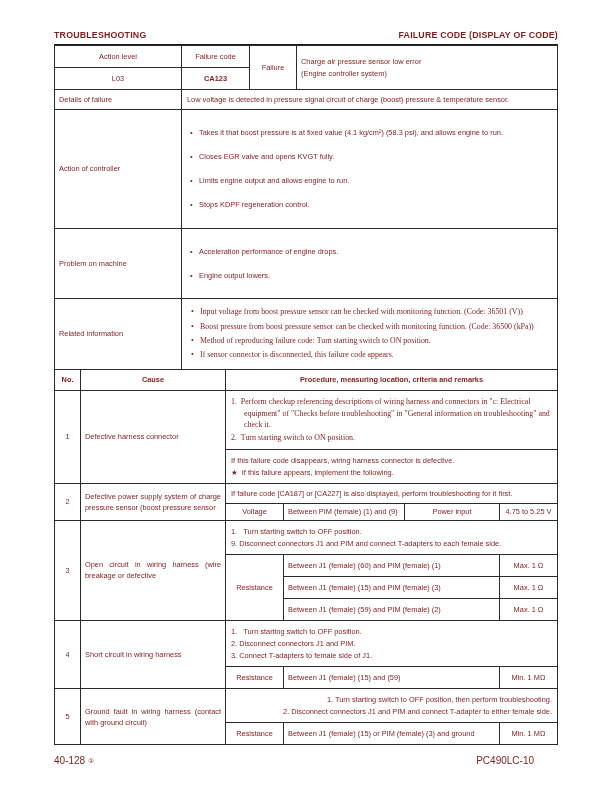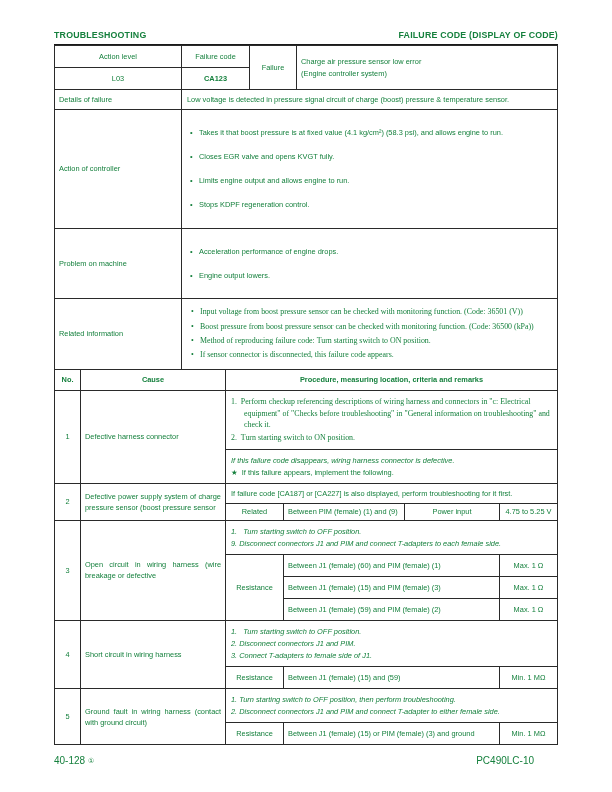--- a/index.html
+++ b/index.html
@@ -1,35 +1,35 @@
 <!DOCTYPE html>
 <html><head>
 <meta charset="utf-8">
 <style>
   html,body{margin:0;padding:0;background:#fff;}
   .page{width:588px;height:792px;background:#fff;position:relative;overflow:hidden;
-        font-family:"Liberation Sans",sans-serif;color:#15803d;}
+        font-family:"Liberation Sans",sans-serif;color:#7f1d1d;}
   .content{position:absolute;left:54px;top:30px;width:504px;}
   .hdr{display:flex;justify-content:space-between;align-items:flex-end;
        font-size:8.8px;font-weight:bold;letter-spacing:.2px;
        padding-bottom:4px;border-bottom:1.4px solid #1a1a1a;}
   .title{font-size:11.8px;font-weight:bold;margin:11px 0 9px 1px;}
   table.doc{width:100%;border-collapse:collapse;table-layout:fixed;
             font-size:7.4px;line-height:1.5;}
   table.doc td{border:1px solid #2a2a2a;vertical-align:middle;padding:2px 4px;
                word-wrap:break-word;}
   .c{text-align:center;}
   .bold{font-weight:bold;}
   .top{vertical-align:top;}
   .serif{font-family:"Liberation Serif",serif;font-size:7.9px;}
   .bi{position:relative;padding-left:12px;margin:13px 0;}
   .bi::before{content:"\2022";position:absolute;left:3px;top:0;}
   .rel .bi{margin:2.5px 0;}
   .hang{padding-left:13px;text-indent:-13px;margin:1px 0;}
-  .step{margin:1px 0;font-style:italic;}
+  .step{margin:1px 0;}
   .cause-cell{text-align:justify;padding:2px 6px;}
   .h17{height:17px;}
   .h16{height:16px;font-weight:bold;}
   table.cause{margin-top:-1px;}
   .ftr{position:absolute;left:54px;right:54px;bottom:26px;display:flex;
        justify-content:space-between;font-size:10px;}
   .mark{font-size:7px;vertical-align:1px;}
 </style>
 </head>
 <body>
@@ -126,21 +126,21 @@
             <div class="hang">★&nbsp;&nbsp;If this failure appears, implement the following.</div>
           </td>
         </tr>
 
         <tr>
           <td class="c" rowspan="2">2</td>
           <td class="cause-cell" rowspan="2">Defective power supply system of charge pressure sensor (boost pressure sensor</td>
           <td colspan="4" class="top" style="padding:4px 5px;">If failure code [CA187] or [CA227] is also displayed, perform troubleshooting for it first.</td>
         </tr>
         <tr>
-          <td class="c">Related</td>
+          <td class="c">Voltage</td>
           <td>Between PIM (female) (1) and (9)</td>
           <td class="c">Power input</td>
           <td class="c">4.75 to 5.25 V</td>
         </tr>
 
         <tr>
           <td class="c" rowspan="4">3</td>
           <td class="cause-cell" rowspan="4">Open circuit in wiring harness (wire breakage or defective</td>
           <td colspan="4" class="top" style="padding:4px 5px;">
             <div class="step">1.&nbsp;&nbsp;&nbsp;Turn starting switch to OFF position.</div>
@@ -172,21 +172,21 @@
         </tr>
         <tr>
           <td class="c h17">Resistance</td>
           <td colspan="2" class="h17">Between J1 (female) (15) and (59)</td>
           <td class="c h17">Min. 1 MΩ</td>
         </tr>
 
         <tr>
           <td class="c" rowspan="2">5</td>
           <td class="cause-cell" rowspan="2">Ground fault in wiring harness (contact with ground circuit)</td>
-          <td colspan="4" class="top" style="padding:4px 5px;">
+          <td colspan="4" class="top" style="padding:4px 5px;text-align:right;">
             <div class="step">1. Turn starting switch to OFF position, then perform troubleshooting.</div>
             <div class="step">2. Disconnect connectors J1 and PIM and connect T-adapter to either female side.</div>
           </td>
         </tr>
         <tr>
           <td class="c h17">Resistance</td>
           <td colspan="2" class="h17">Between J1 (female) (15) or PIM (female) (3) and ground</td>
           <td class="c h17">Min. 1 MΩ</td>
         </tr>
       </tbody>

